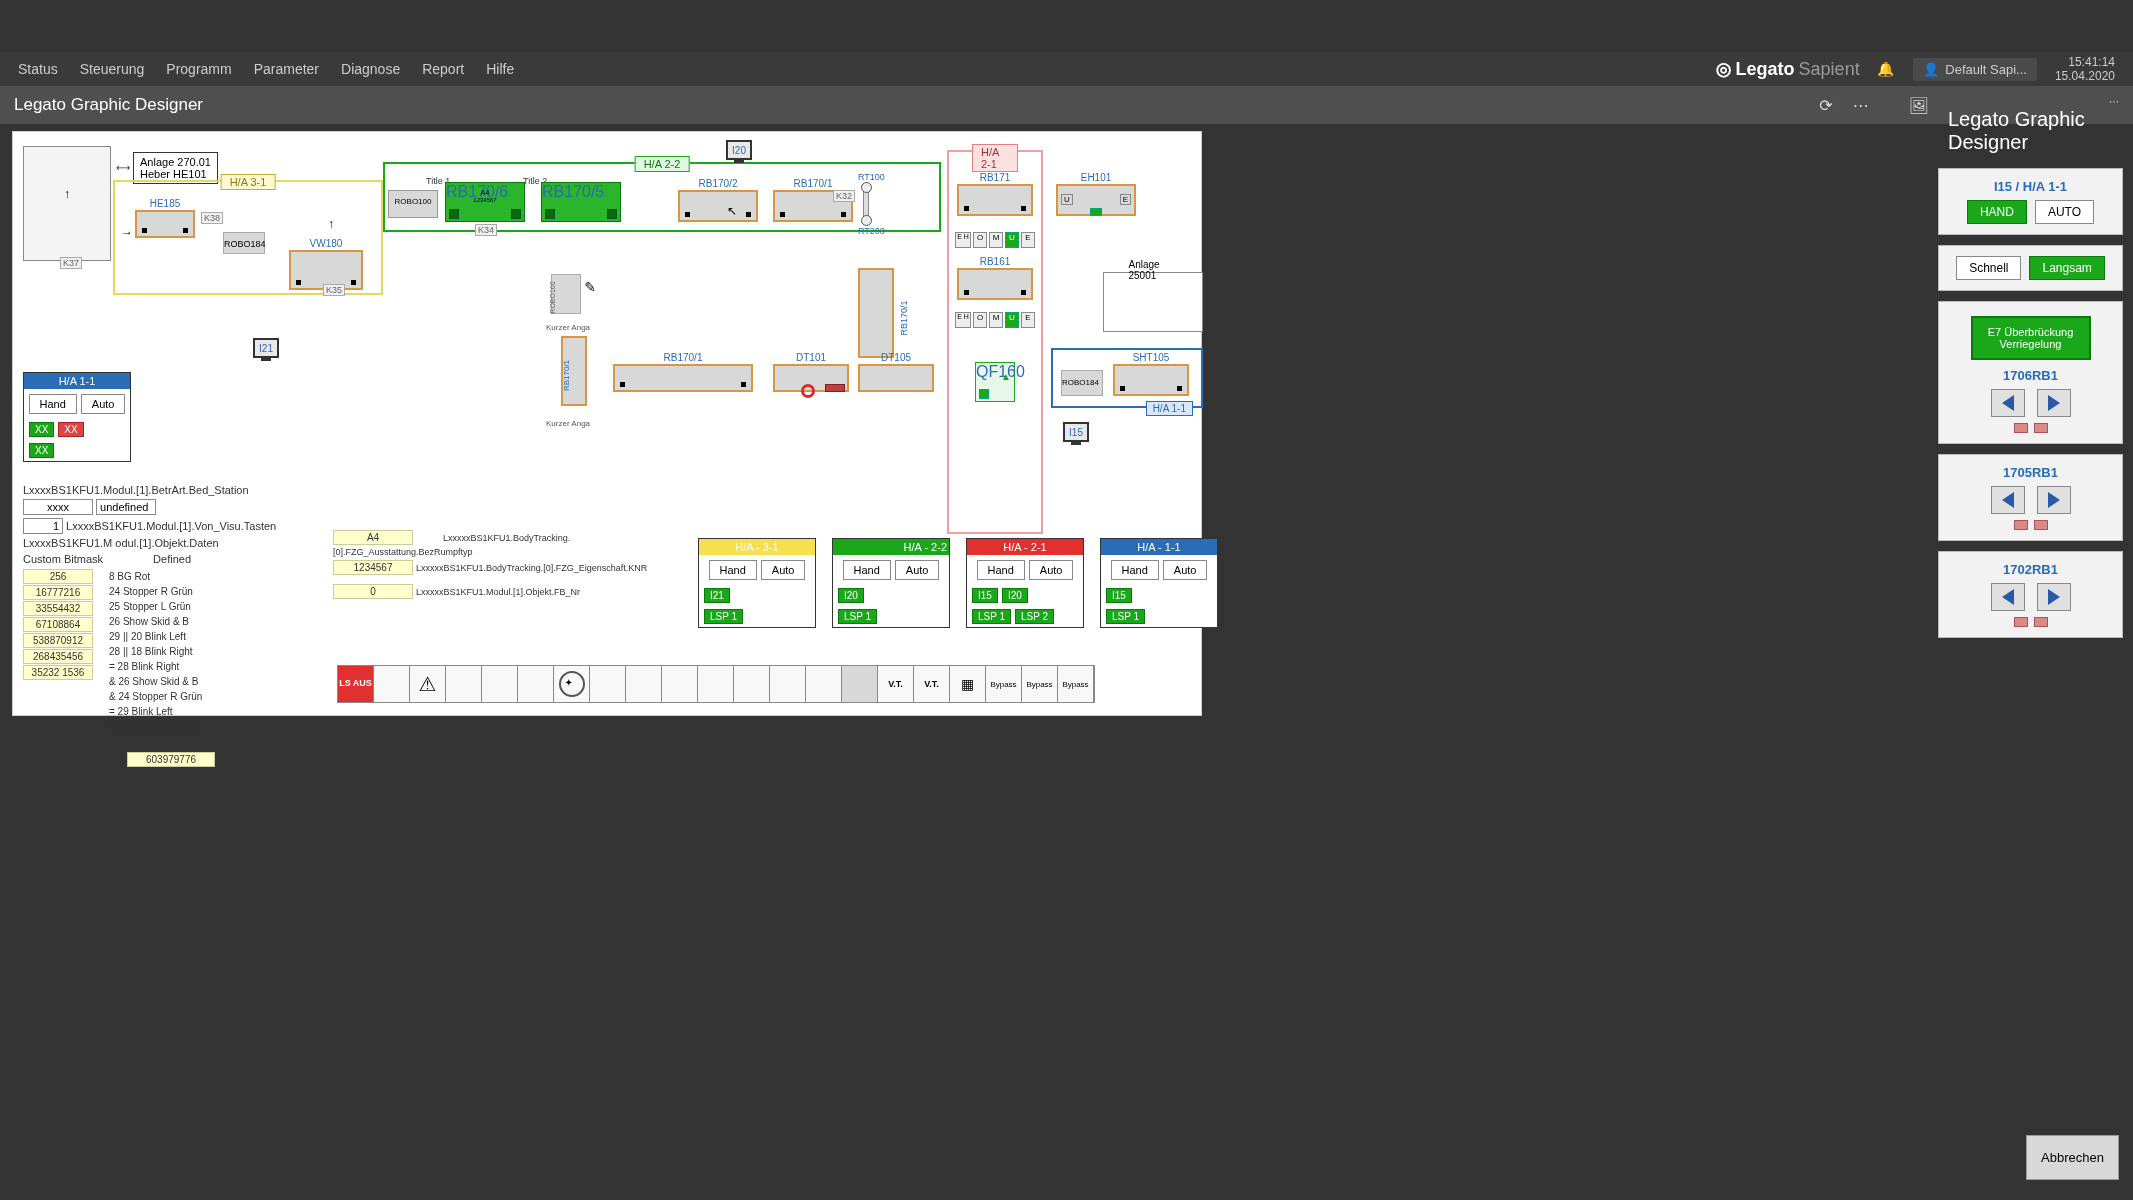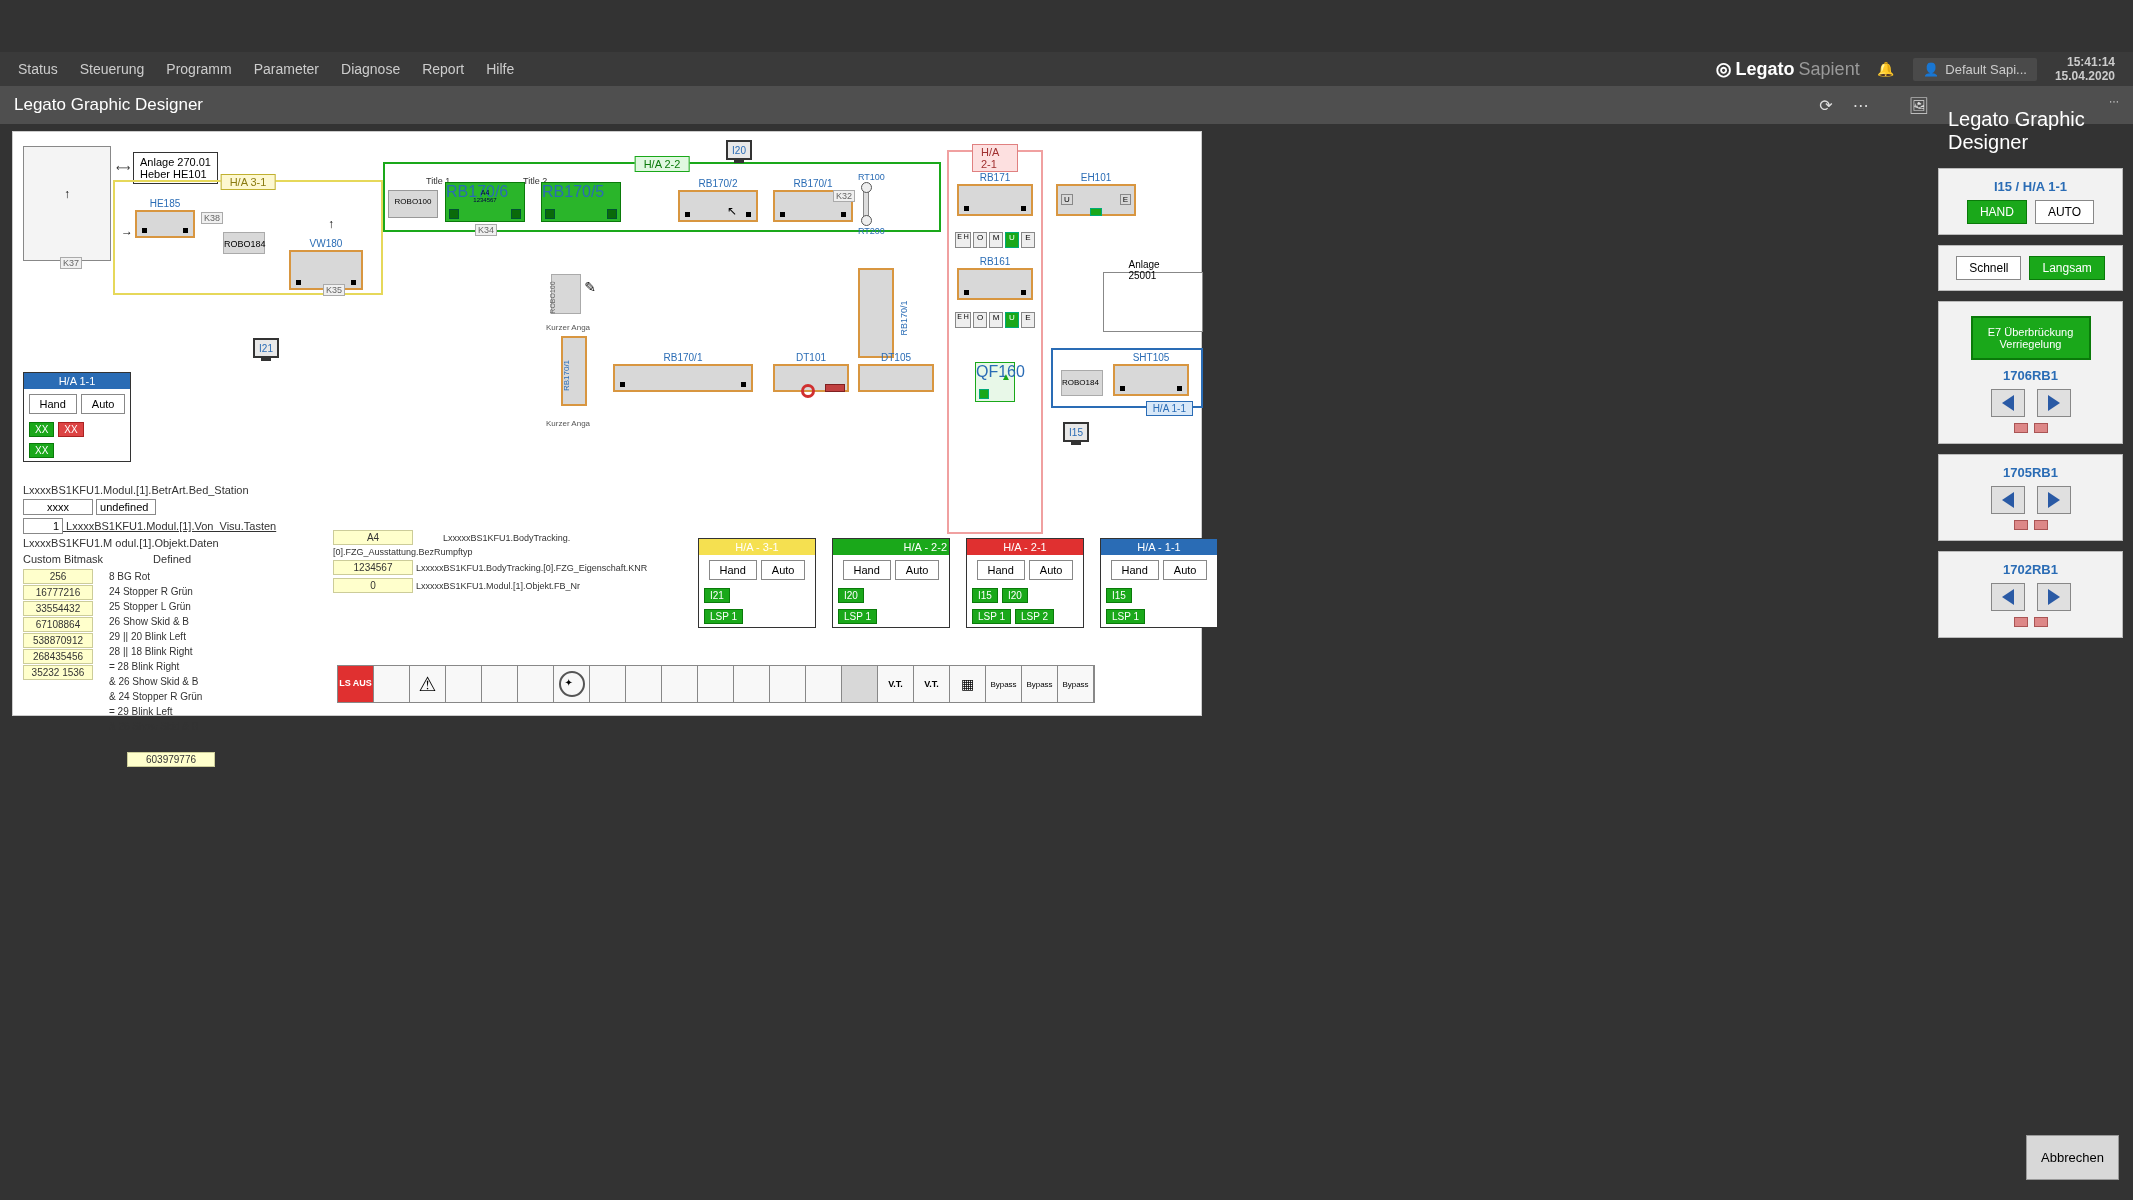--- a/index.html
+++ b/index.html
@@ -3,21 +3,21 @@
 <meta charset="utf-8">
 <style>
 * { box-sizing: border-box; margin: 0; padding: 0; font-family: Arial, sans-serif; }
 body { background: #333; width: 2133px; height: 1200px; overflow: hidden; }
 .topbar { position: absolute; top: 52px; left: 0; right: 0; height: 34px; background: #3a3a3a; display: flex; align-items: center; padding: 0 18px; color: #ccc; font-size: 14px; }
 .topbar .menu-item { margin-right: 22px; cursor: pointer; }
 .topbar .right { margin-left: auto; display: flex; align-items: center; gap: 18px; }
 .topbar .logo { font-size: 18px; font-weight: bold; color: #fff; display:flex; align-items:center; gap:4px;}
 .topbar .logo .sap { color: #999; font-weight: normal; }
 .topbar .user { background: #4a4a4a; padding: 4px 10px; border-radius:2px; font-size: 13px; display:flex; align-items:center; gap:6px;}
-.topbar .time { font-size: 12px; text-align: right; line-height: 1.2; font-weight: bold; }
+.topbar .time { font-size: 12px; text-align: right; line-height: 1.2; }
 .subbar { position: absolute; top: 86px; left: 0; right: 0; height: 38px; background: #4f4f4f; display: flex; align-items: center; padding: 0 14px; color: #fff; font-size: 17px; }
 .subbar .right-icons { margin-left: auto; display:flex; gap:20px; font-size:16px; color:#ddd;}
 .canvas { position: absolute; top: 131px; left: 12px; width: 1190px; height: 585px; background: #fff; border: 1px solid #ccc; }
 .side { position: absolute; top: 100px; right: 10px; width: 185px; }
 .side h2 { color: #fff; font-size: 20px; font-weight: 500; padding: 8px 10px 14px 10px; }
 .side .card { background: #f2f2f2; border: 1px solid #bbb; margin-bottom: 10px; padding: 10px; }
 .side .card .title { text-align:center; color: #2a6cb5; font-weight: bold; font-size: 13px; margin-bottom: 6px; }
 .side .btn-row { display: flex; justify-content: center; gap: 8px; }
 .side .btn { border: 1px solid #888; padding: 4px 12px; font-size: 12px; background: #fff; cursor:pointer;}
 .side .btn.green { background: #1aa81a; color: #fff; border-color:#0a7a0a; }
@@ -299,21 +299,21 @@
         <span class="chip">XX</span>
       </div>
   </div>
 
   <div class="data-area" style="left:10px; top:352px; width:670px;">
     <div>LxxxxBS1KFU1.Modul.[1].BetrArt.Bed_Station</div>
     <div style="margin-top:3px;">
       <input style="width: 70px; text-align: center;" value="xxxx">
       <input style="width: 60px;" value="undefined">
     </div>
-    <div style="margin-top:3px;text-decoration:underline;">
+    <div style="margin-top:3px;">
       <input style="width: 40px; text-align: right;" value="1">
       <span>LxxxxBS1KFU1.Modul.[1].Von_Visu.Tasten</span>
     </div>
     <div style="margin-top:3px;">LxxxxBS1KFU1.M odul.[1].Objekt.Daten</div>
     <div style="margin-top:4px; display:flex; gap:50px;">
       <span>Custom Bitmask</span>
       <span>Defined</span>
     </div>
     <div style="display:flex; gap:10px; margin-top:4px;">
       <div id="cells-col" style="display:flex; flex-direction:column; gap:1px;">
@@ -339,21 +339,21 @@
           <div>&amp; 26 Show Skid &amp; B</div>
         </div>
     </div>
     <div style="margin-top:18px;">
       <div class="yellow-cell" style="width:88px; margin-left:104px;">603979776</div>
     </div>
 
     <div style="position:absolute; left:310px; top:46px;">
       <div><span class="yellow-cell" style="width:80px;">A4</span> <span style="font-size:9px;padding-left:27px;">LxxxxxBS1KFU1.BodyTracking.[0].FZG_Ausstattung.BezRumpftyp</span></div>
       <div style="margin-top:3px;"><span class="yellow-cell" style="width:80px;">1234567</span> <span style="font-size:9px;">LxxxxxBS1KFU1.BodyTracking.[0].FZG_Eigenschaft.KNR</span></div>
-      <div style="margin-top:3px;"><span class="yellow-cell" style="width:80px;">0</span> <span style="font-size:9px;">LxxxxxBS1KFU1.Modul.[1].Objekt.FB_Nr</span></div>
+      <div style="margin-top:9px;"><span class="yellow-cell" style="width:80px;">0</span> <span style="font-size:9px;">LxxxxxBS1KFU1.Modul.[1].Objekt.FB_Nr</span></div>
     </div>
   </div>
 
   <div id="ha-panels" style="position:absolute; left:685px; top:406px; display:flex; gap:16px;">
       <div class="ha-panel" style="width: 118px;">
         <div class="hdr" style="background: rgb(245, 224, 80);">H/A - 3-1</div>
         <div class="btns">
           <button>Hand</button>
           <button>Auto</button>
         </div>

